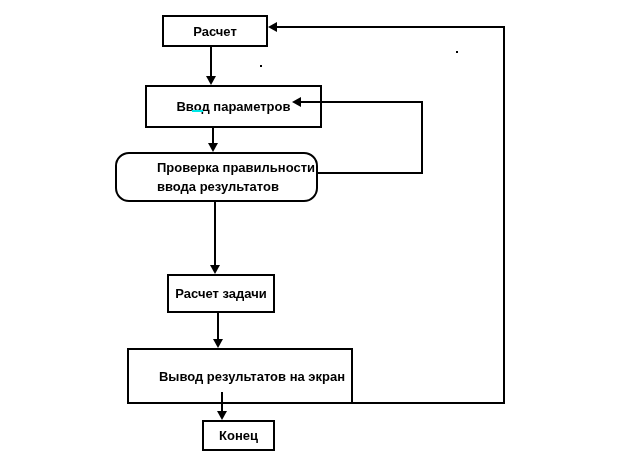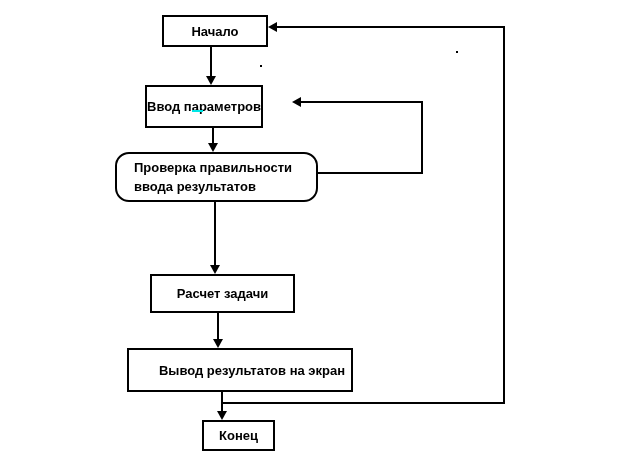--- a/index.html
+++ b/index.html
@@ -24,21 +24,21 @@
     font-weight: bold;
     font-size: 13px;
     display: flex;
     align-items: center;
     justify-content: center;
     white-space: nowrap;
   }
   .node.rounded {
     border-radius: 14px;
     justify-content: flex-start;
-    padding-left: 17px;
+    padding-left: 40px;
   }
   .check-text {
     display: flex;
     flex-direction: column;
     line-height: 19px;
     text-align: left;
   }
   .v-line, .h-line {
     position: absolute;
     background: #000000;
@@ -70,33 +70,33 @@
   .cyan-mark {
     position: absolute;
     width: 11px;
     height: 2px;
     left: 192px;
     top: 110px;
   }
 
   
   #node-start  { left: 162px; top: 15px;  width: 106px; height: 32px; }
-  #node-input  { left: 145px; top: 85px;  width: 118px; height: 43px; }
+  #node-input  { left: 145px; top: 85px;  width: 177px; height: 43px; }
   #node-check  { left: 115px; top: 152px; width: 203px; height: 50px; }
-  #node-calc   { left: 150px; top: 274px; width: 145px; height: 39px; }
-  #node-output { left: 127px; top: 348px; width: 226px; height: 44px; padding-left: 24px; }
+  #node-calc   { left: 167px; top: 274px; width: 108px; height: 39px; }
+  #node-output { left: 127px; top: 348px; width: 226px; height: 56px; padding-left: 24px; }
   #node-end    { left: 202px; top: 420px; width: 73px;  height: 31px; }
 </style>
 </head>
 <body>
 
 <div id="canvas">
 
   <div class="node" id="node-start">
-    <span>Начало</span>
+    <span>Расчет</span>
   </div>
 
   <div class="node" id="node-input">
     <span>Ввод параметров</span>
   </div>
 
   <div class="node rounded" id="node-check">
     <span class="check-text">
       <span>Проверка правильности</span>
       <span>ввода результатов</span>

